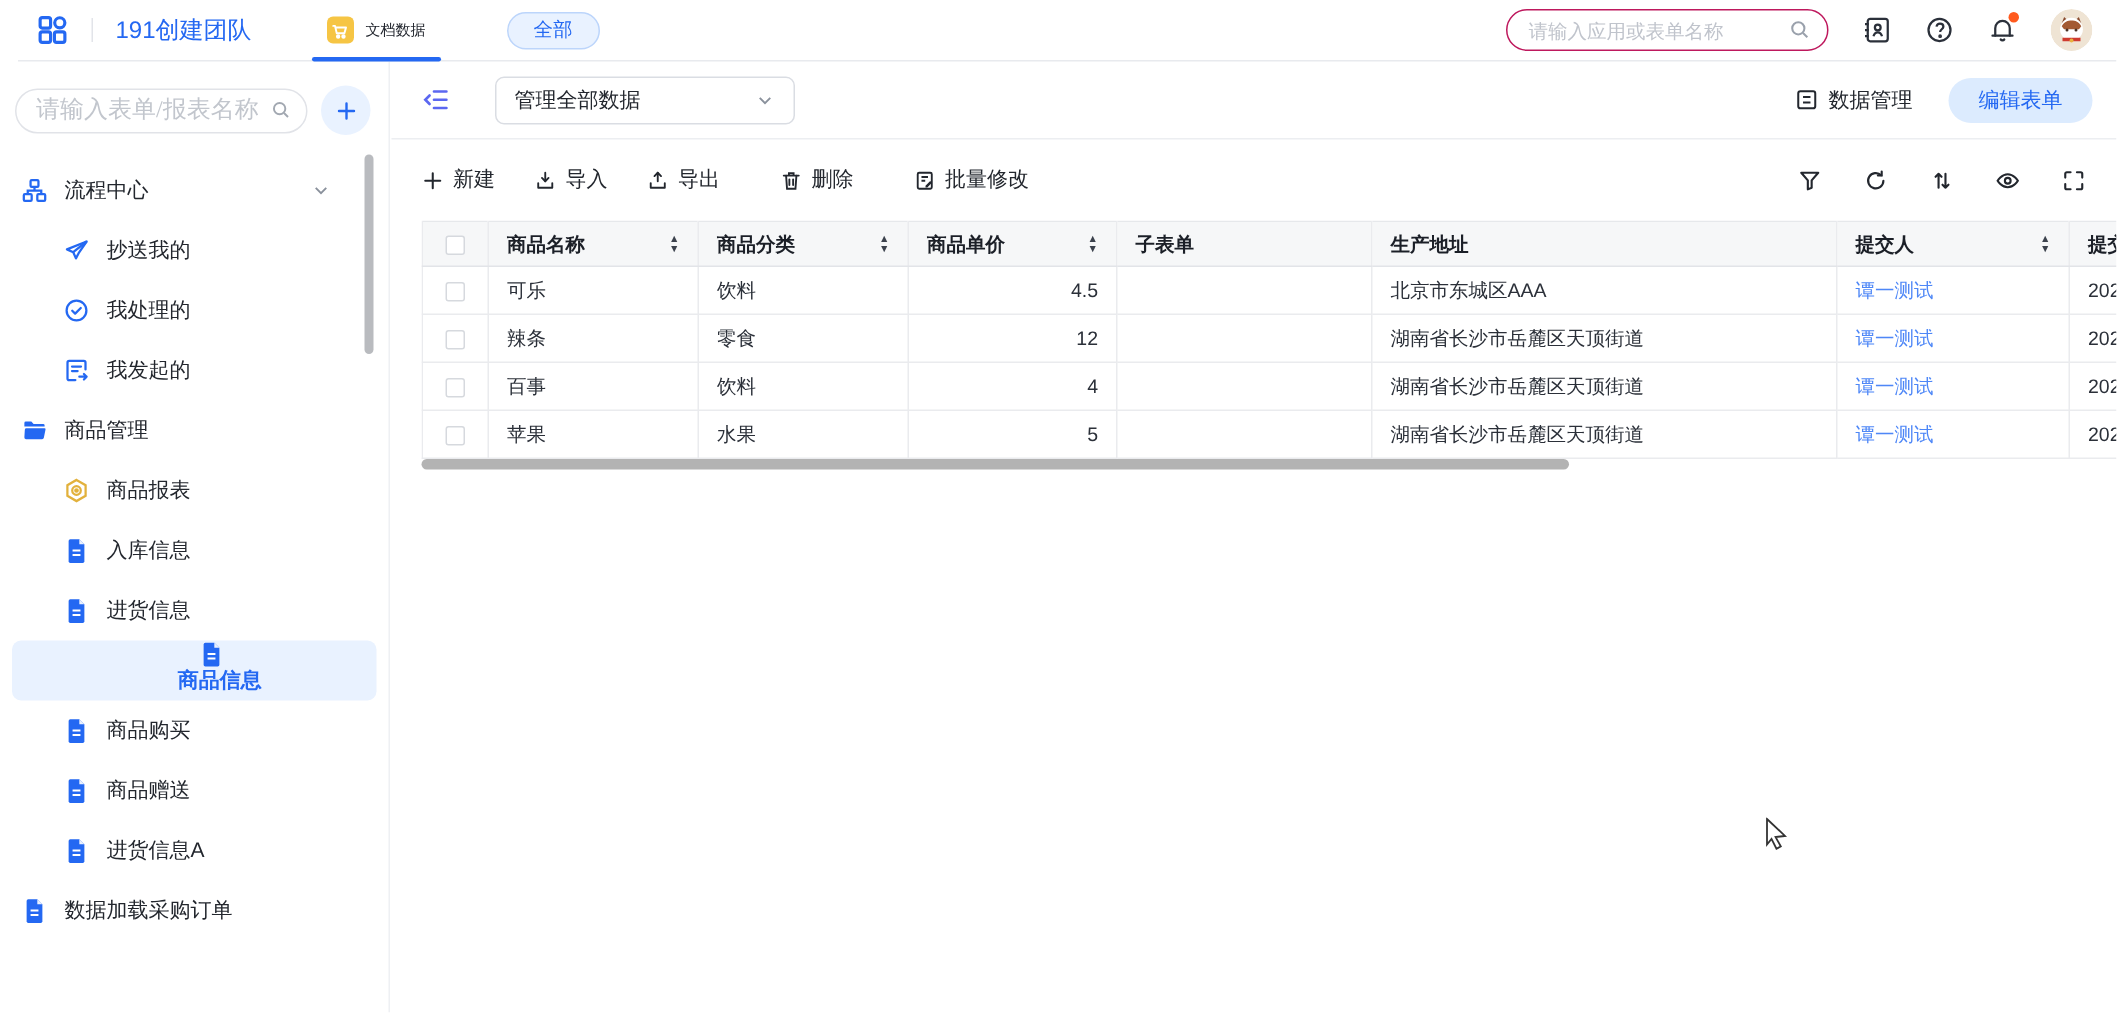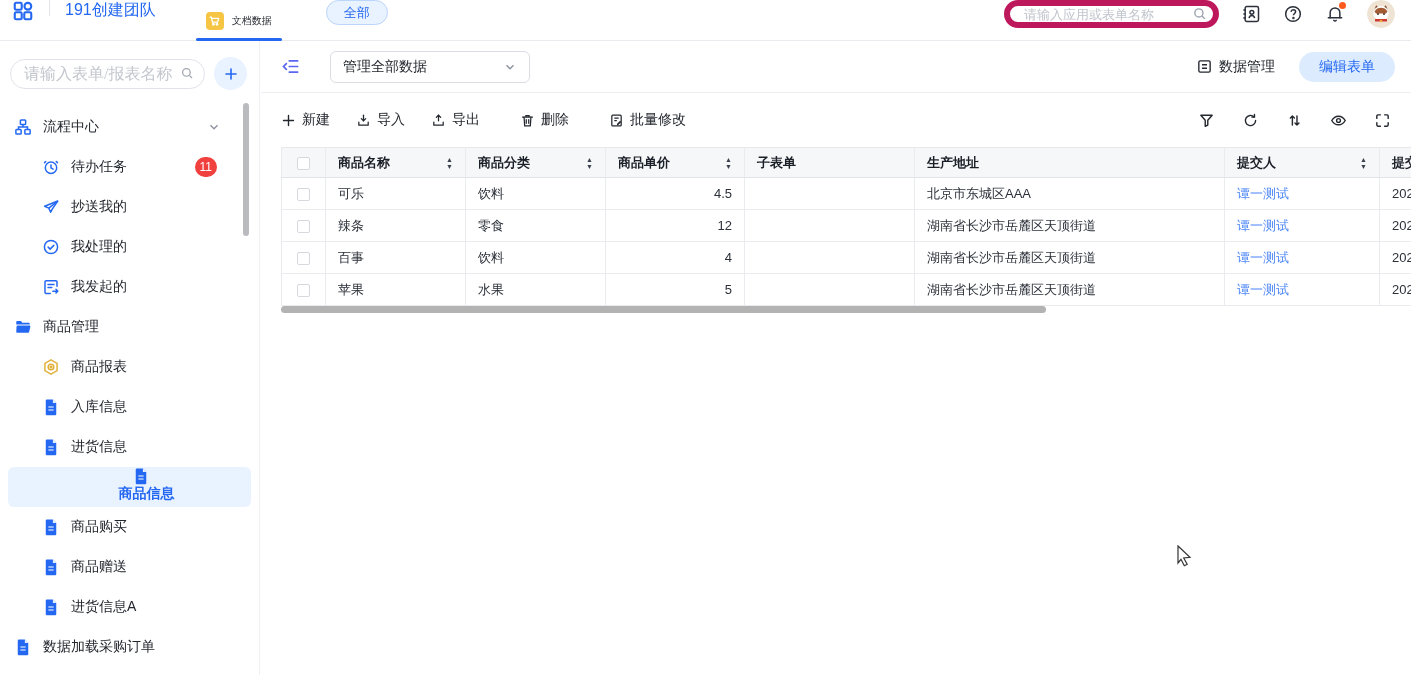--- a/index.html
+++ b/index.html
@@ -10,38 +10,38 @@
   }
   *{box-sizing:border-box;}
   html,body{margin:0;padding:0;}
   body{
     width:1411px;height:675px;overflow:hidden;position:relative;
     background:#fff;font-family:"Liberation Sans",sans-serif;color:var(--ink);
   }
   svg{display:block;}
 
   
-  .navbar{position:absolute;top:0;left:0;right:0;height:41px;background:#fff;
-    border-bottom:1px solid #e8eaee;display:flex;align-items:flex-start;z-index:9;}
+  .navbar{position:absolute;top:0;left:12px;right:0;height:41px;background:#fff;
+    border-bottom:1px solid #e8eaee;display:flex;align-items:center;z-index:9;}
   .nav-logo{margin-left:12px;width:22px;height:22px;cursor:pointer;}
   .nav-divider{width:1px;height:16px;background:#e2e4e9;margin:0 15px;}
   .team-name{font-size:16px;color:var(--blue);font-weight:500;cursor:pointer;}
   .nav-tab{position:relative;height:41px;display:flex;align-items:center;gap:8px;
     padding:0 10px;margin-left:40px;cursor:pointer;}
   .nav-tab::after{content:"";position:absolute;left:0;right:0;bottom:0;height:3px;
     background:var(--blue);border-radius:2px;}
   .tab-appicon{width:18px;height:18px;border-radius:4px;background:#f6c544;
     display:flex;align-items:center;justify-content:center;}
   .nav-tab .label{font-size:10px;color:#1f232b;}
   .scope-pill{margin-left:44px;height:25px;padding:0 17px;border-radius:13px;
     border:1px solid #bcd5fb;background:var(--blue-light);color:var(--blue);
     font-size:13px;display:flex;align-items:center;cursor:pointer;}
   .nav-right{margin-left:auto;margin-right:16px;display:flex;align-items:center;gap:22px;}
   .nav-search{position:relative;width:215px;height:28px;}
-  .nav-search input{width:100%;height:100%;border:6px solid #be185d;border-radius:14px;
+  .nav-search input{width:100%;height:100%;border:1px solid #be185d;border-radius:14px;
     padding:0 34px 0 14px;font-size:13px;color:#333;outline:none;
     font-family:"Liberation Sans",sans-serif;}
   .nav-search input::placeholder{color:#c0c4cc;}
   .nav-search .mag{position:absolute;right:12px;top:6px;width:15px;height:15px;color:#9aa1ac;}
   .nav-icon{width:20px;height:20px;color:#2b303a;cursor:pointer;position:relative;}
   .bell-dot{position:absolute;top:-2px;right:-1px;width:7px;height:7px;border-radius:50%;
     background:#ff5a1e;}
   .avatar{width:28px;height:28px;border-radius:50%;overflow:hidden;cursor:pointer;}
 
   
@@ -220,31 +220,20 @@
           </svg>
       </span>
       <span>流程中心</span>
       <span class="chev">
         <svg viewBox="0 0 24 24" fill="none" stroke="currentColor" stroke-width="2.2">
             <path d="M6 9l6 6 6-6"></path>
           </svg>
       </span>
     </div>
 
-    <div class="s-item lvl1">
-      <span class="ic">
-        <svg viewBox="0 0 24 24" fill="none" stroke="currentColor" stroke-width="2" stroke-linecap="round">
-            <circle cx="12" cy="13" r="7.6"></circle>
-            <path d="M12 9.2v4l2.8 1.7"></path>
-            <path d="M5 4.6L3.4 6.2M19 4.6l1.6 1.6"></path>
-          </svg>
-      </span>
-      <span>待办任务</span>
-      <span class="badge">11</span>
-    </div>
 
     <div class="s-item lvl1">
       <span class="ic">
         <svg viewBox="0 0 24 24" fill="none" stroke="currentColor" stroke-width="2" stroke-linejoin="round">
             <path d="M21 4L3.5 11l5.6 2.5L11.5 19l2.4-4.6L21 4z"></path>
             <path d="M9.1 13.5L21 4"></path>
           </svg>
       </span>
       <span>抄送我的</span>
     </div>

